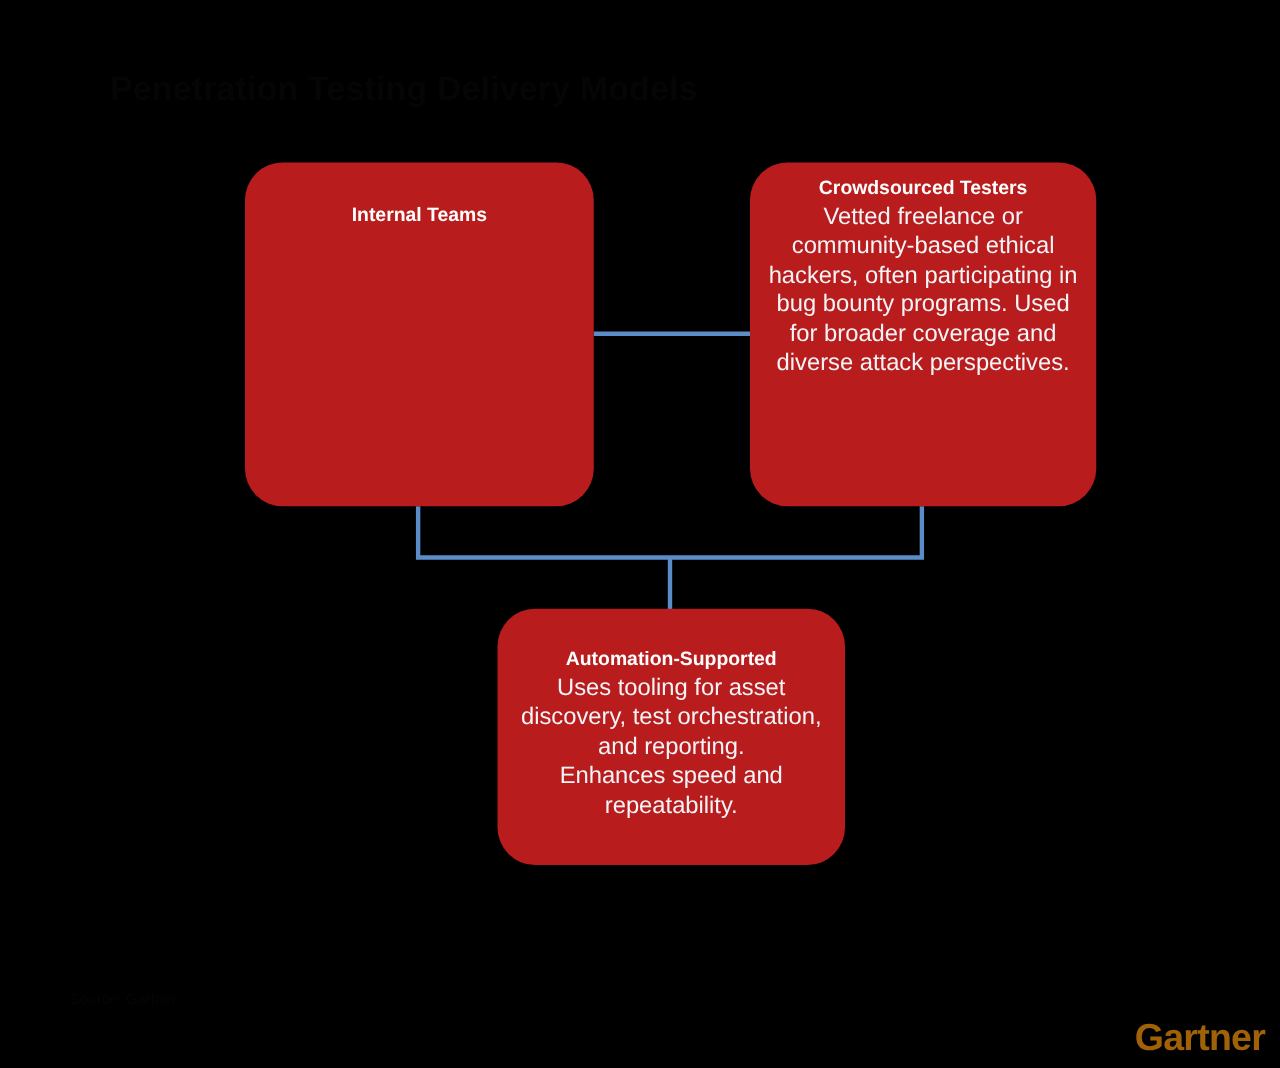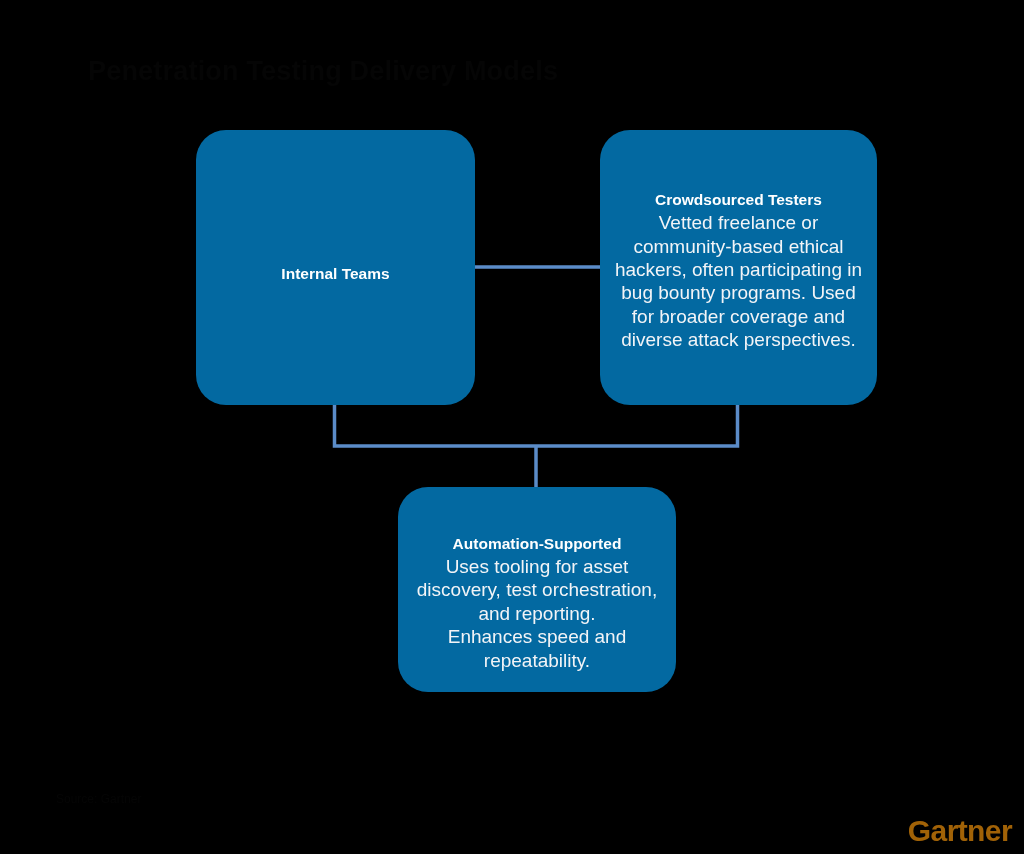--- a/index.html
+++ b/index.html
@@ -48,30 +48,29 @@
     position: absolute;
     left: 0; top: 0;
     width: 1024px;
     height: 854px;
     pointer-events: none;
   }
 
   
   .node {
     position: absolute;
-    background: #0369a1;
+    background: #b91c1c;
     border-radius: 30px;
     box-sizing: border-box;
     display: flex;
     flex-direction: column;
-    justify-content: center;
     align-items: center;
     text-align: center;
     color: #ffffff;
-    padding: 15px 14px;
+    padding: 4px 14px;
   }
   .node-title {
     font-size: 15.5px;
     font-weight: 700;
     line-height: 1.22;
     margin: 0 0 1px 0;
     color: #ffffff;
   }
   .node-body {
     font-size: 19px;
@@ -82,21 +81,21 @@
     white-space: pre-line;
   }
 
   #node-internal-teams {
     left: 196px;
     top: 130px;
     width: 279px;
     height: 275px;
   }
   #node-internal-teams .node-inner {
-    margin-top: 14px;
+    margin-top: 30px;
     width: 100%;
   }
 
   #node-crowdsourced-testers {
     left: 600px;
     top: 130px;
     width: 277px;
     height: 275px;
   }
   #node-crowdsourced-testers .node-inner {

